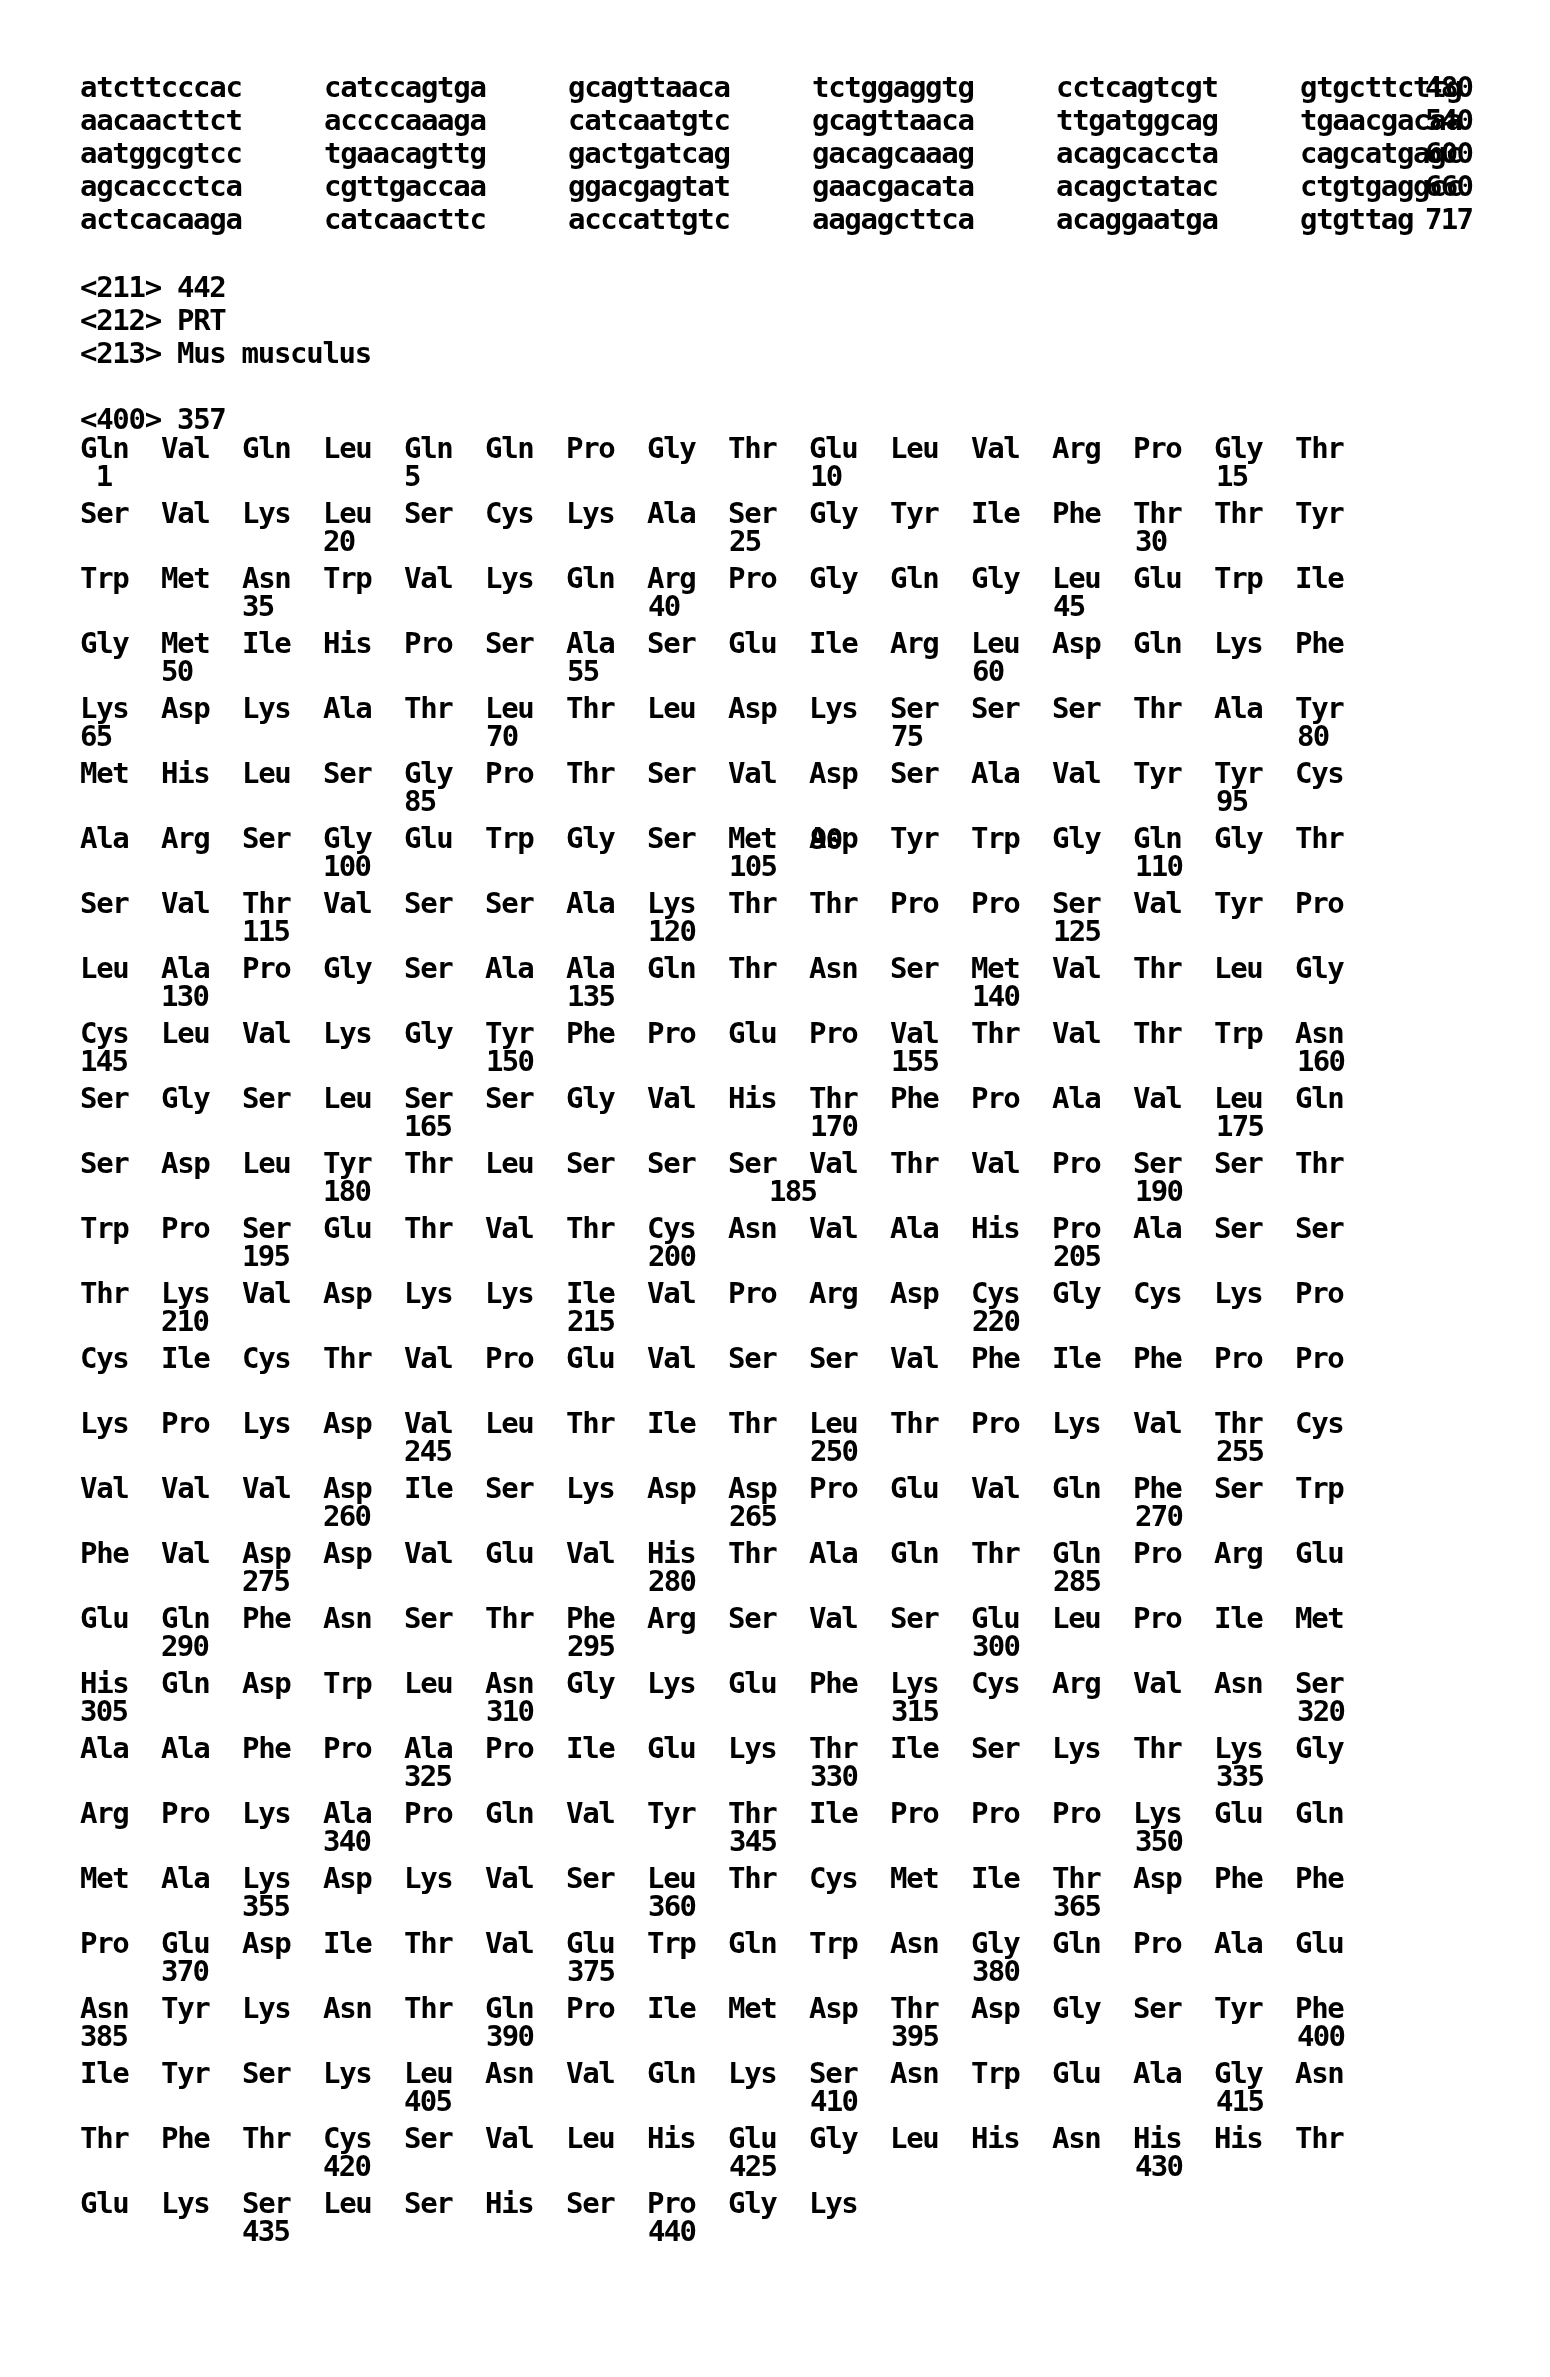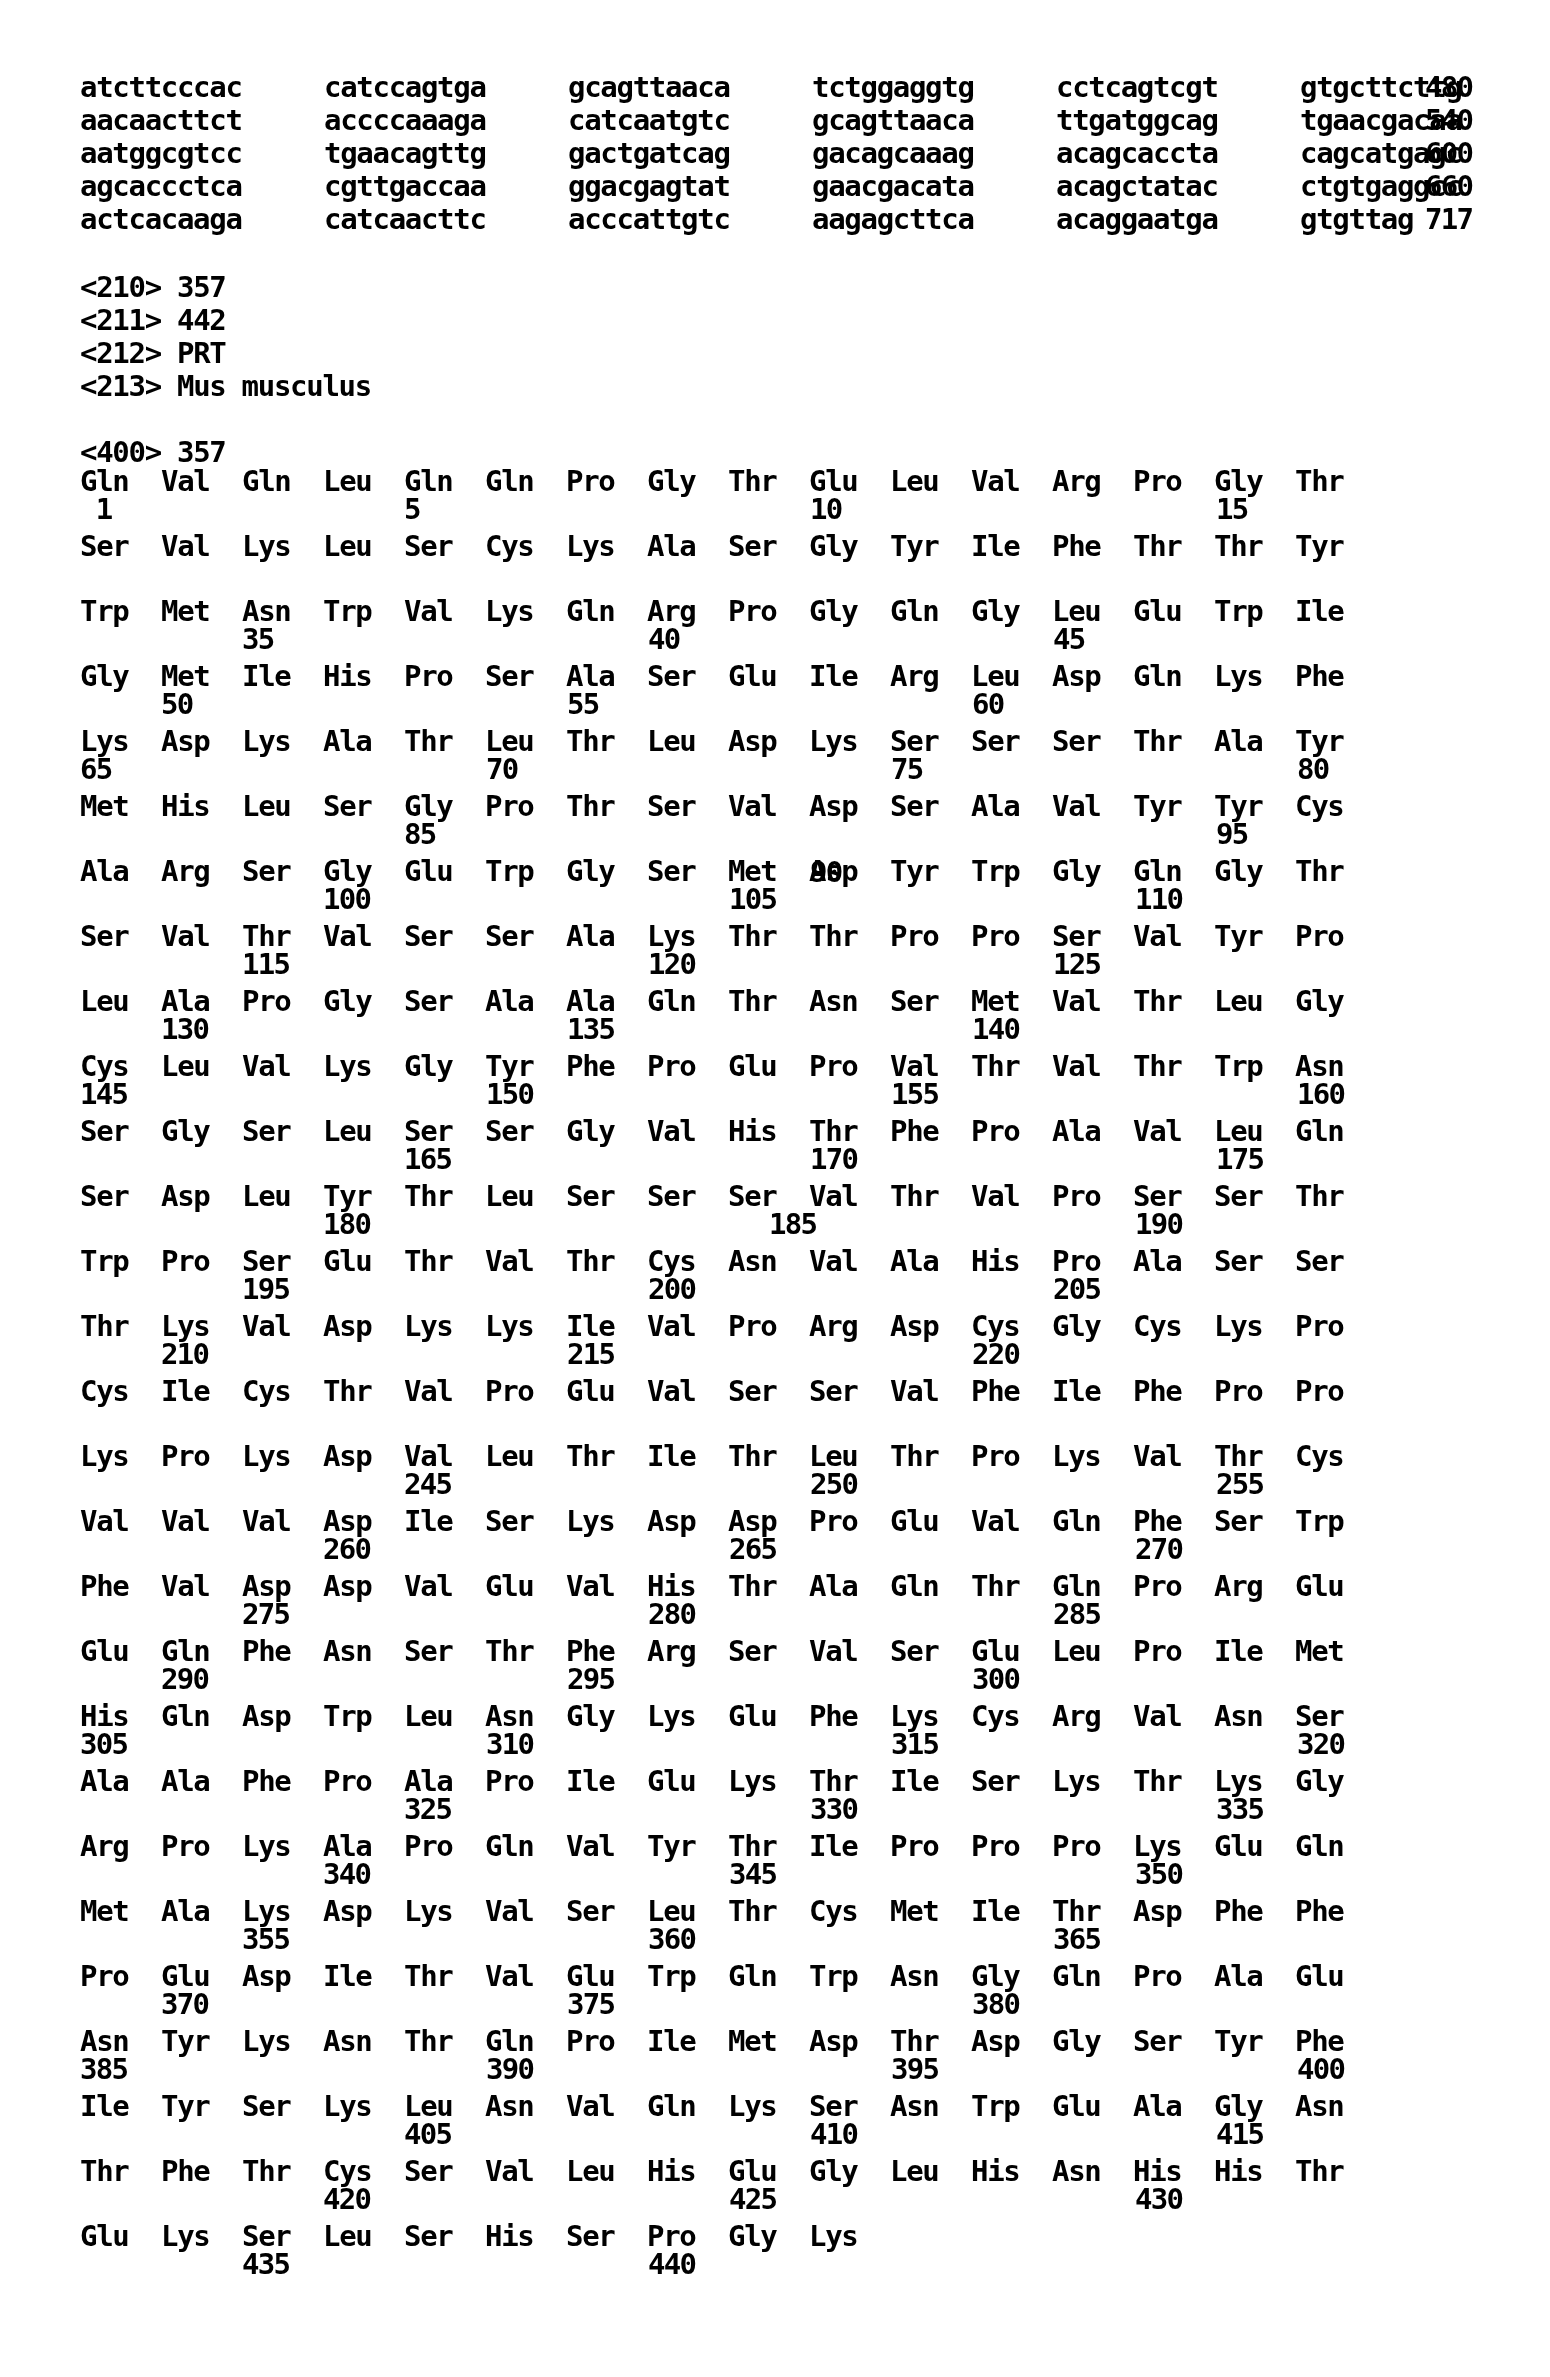--- a/index.html
+++ b/index.html
@@ -29,21 +29,20 @@
 
   <div id="dna">
       <div class="dna-line"><span class="dna-block">atcttcccac</span><span class="dna-block">catccagtga</span><span class="dna-block">gcagttaaca</span><span class="dna-block">tctggaggtg</span><span class="dna-block">cctcagtcgt</span><span class="dna-block">gtgcttcttg</span><span class="dna-num">480</span></div>
       <div class="dna-line"><span class="dna-block">aacaacttct</span><span class="dna-block">accccaaaga</span><span class="dna-block">catcaatgtc</span><span class="dna-block">gcagttaaca</span><span class="dna-block">ttgatggcag</span><span class="dna-block">tgaacgacaa</span><span class="dna-num">540</span></div>
       <div class="dna-line"><span class="dna-block">aatggcgtcc</span><span class="dna-block">tgaacagttg</span><span class="dna-block">gactgatcag</span><span class="dna-block">gacagcaaag</span><span class="dna-block">acagcaccta</span><span class="dna-block">cagcatgagc</span><span class="dna-num">600</span></div>
       <div class="dna-line"><span class="dna-block">agcaccctca</span><span class="dna-block">cgttgaccaa</span><span class="dna-block">ggacgagtat</span><span class="dna-block">gaacgacata</span><span class="dna-block">acagctatac</span><span class="dna-block">ctgtgaggcc</span><span class="dna-num">660</span></div>
       <div class="dna-line"><span class="dna-block">actcacaaga</span><span class="dna-block">catcaacttc</span><span class="dna-block">acccattgtc</span><span class="dna-block">aagagcttca</span><span class="dna-block">acaggaatga</span><span class="dna-block">gtgttag</span><span class="dna-num">717</span></div>
     </div>
 
   <div class="meta">
-    <div class="meta-line"><span>&lt;210&gt;</span> <span>357</span></div>
     <div class="meta-line"><span>&lt;211&gt;</span> <span>442</span></div>
     <div class="meta-line"><span>&lt;212&gt;</span> <span>PRT</span></div>
     <div class="meta-line"><span>&lt;213&gt;</span> <span>Mus musculus</span></div>
   </div>
 
   <div class="seq-hdr"><span>&lt;400&gt;</span> <span>357</span></div>
 
   <div id="prot">
       <div class="prot-row">
         <div class="res-line">
@@ -83,20 +82,25 @@
           <span class="res">Ala</span>
           <span class="res">Ser</span>
           <span class="res">Gly</span>
           <span class="res">Tyr</span>
           <span class="res">Ile</span>
           <span class="res">Phe</span>
           <span class="res">Thr</span>
           <span class="res">Thr</span>
           <span class="res">Tyr</span>
         </div>
+        <div class="num-line">
+          <span class="pos" style="left: 243px;">20</span>
+          <span class="pos" style="left: 649px;">25</span>
+          <span class="pos" style="left: 1055px;">30</span>
+        </div>
       </div>
       <div class="prot-row">
         <div class="res-line">
           <span class="res">Trp</span>
           <span class="res">Met</span>
           <span class="res">Asn</span>
           <span class="res">Trp</span>
           <span class="res">Val</span>
           <span class="res">Lys</span>
           <span class="res">Gln</span>

